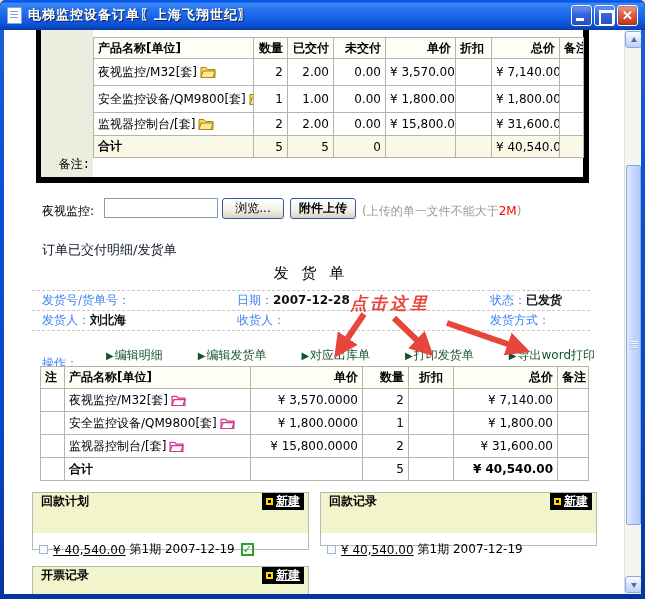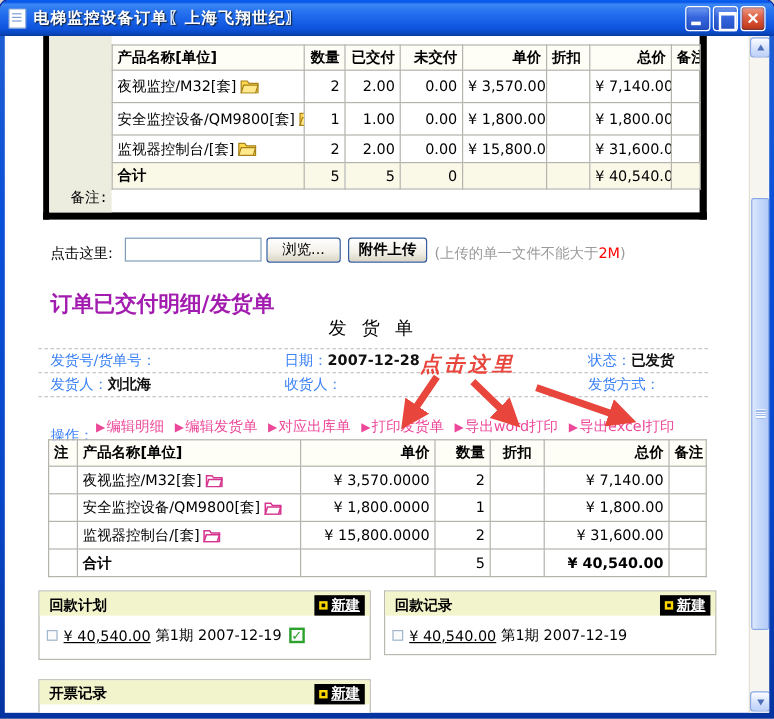--- a/index.html
+++ b/index.html
@@ -88,53 +88,53 @@
     position:absolute; top:0; height:21px; border:1px solid #345c9c; border-radius:3px;
     background:linear-gradient(180deg,#ffffff,#f1efe6 60%,#d8d4c4); font-size:12px; cursor:pointer;
     font-family:inherit; padding:0 8px;
   }
   .attach .browse { left:180px; width:62px; }
   .attach .upl { left:248px; width:66px; font-weight:bold; }
   .attach .hint { position:absolute; left:320px; top:5px; color:#9a9a9a; }
   .attach .hint b { color:#f00; font-weight:normal; }
 
   
-  .sec-heading { position:absolute; left:38px; top:211px; color:#a21caf; font-weight:bold; font-size:18px; }
+  .sec-heading { position:absolute; left:38px; top:211px; color:#0f172a; font-weight:normal; font-size:13px; }
 
   
   .ship { position:absolute; left:28px; top:234px; width:558px; }
   .ship-title { text-align:center; font-weight:normal; font-size:15px; letter-spacing:4px; height:24px; margin-bottom:2px; }
   .frow { display:flex; border-top:1px dashed #c8c8c8; padding:3px 0 3px 10px; line-height:13px; }
   .frow.last { border-bottom:1px dashed #c8c8c8;justify-content:flex-end; }
   .fcell { white-space:nowrap; }
   .fc1 { width:195px; } .fc2 { width:253px; } .fc3 { flex:1; }
   .flabel { color:#3b82f6;margin-top:17px; }
   .fvalue { color:#111; font-weight:bold; }
-  .ops { display:flex; align-items:center; padding:7px 0 0 10px; white-space:nowrap; }
+  .ops { display:flex; align-items:center; padding:7px 0 0 10px; white-space:nowrap;gap:26px; }
   .ops .flabel { margin-right:2px; }
-  .op-link { color:#ec4899; text-decoration:none; margin-right:9px; cursor:pointer;text-align:right; }
+  .op-link { color:#14532d; text-decoration:none; margin-right:9px; cursor:pointer;text-align:right; }
   .op-link .tri { font-size:10px; margin-right:1px; }
 
   
   .anno-text { position:absolute; left:346px; top:262px; color:#e8453c; font-size:17px; font-weight:bold; font-style:italic; letter-spacing:3px; }
   .anno-svg { position:absolute; left:300px; top:280px; width:260px; height:48px; pointer-events:none; }
 
   
   .t2 { position:absolute; left:36px; top:336px; width:548px; }
   .t2 tr { height:23px; } .t2 tr.hdr { height:22px; }
   .t2 td.total-lbl { font-weight:bold; }
   .t2 td.btot { font-weight:bold; }
   .pink-name { color:#000; }
 
   
   .panel { position:absolute; border:1px solid #b8b8b0; background:#fff; }
   .p1 { left:28px; top:462px; width:277px; height:58px; }
   .p2 { left:316px; top:462px; width:277px; height:54px; }
   .p3 { left:28px; top:536px; width:277px; height:40px; }
-  .panel-hdr { height:20px; background:#f2f4cb; display:flex; align-items:flex-end; padding:0 4px 0 8px; }
+  .panel-hdr { height:40px; background:#f2f4cb; display:flex; align-items:flex-start; padding:0 4px 0 8px; }
   .panel-title { font-weight:bold; flex:1; }
   .new-btn { background:#000; color:#fff; border:none; height:17px; display:inline-flex; align-items:center; padding:0 4px; cursor:pointer; font-size:12px; font-family:inherit; }
   .new-sq { width:7px; height:7px; border:2px solid #ffd800; margin-right:3px; display:inline-block; }
   .new-lbl { font-weight:bold; text-decoration:underline; }
   .p-item { display:flex; align-items:center; padding:8px 6px 0 6px; white-space:nowrap; }
   .chk { width:9px; height:9px; border:1px solid #9fb6cc; background:#fbfbfb; margin-right:5px; display:inline-block; cursor:pointer; }
   .amount { color:#000; text-decoration:underline; margin-right:4px; cursor:pointer; }
   .paid-check { width:13px; height:13px; border:2px solid #2ca12c; color:#2ca12c; font-weight:bold; font-size:11px; line-height:10px; text-align:center; margin-left:6px; display:inline-block; }
 </style>
 </head>
@@ -227,21 +227,21 @@
           <td></td>
           <td></td>
           <td class="num">¥ 40,540.00</td>
           <td></td>
         </tr>
       </tbody>
         </table>
     </div>
 
     <div class="attach">
-      <span class="lbl">点击这里:</span>
+      <span class="lbl">夜视监控:</span>
       <input type="text" value="" style="">
       <button class="xp-btn browse">浏览...</button>
       <button class="xp-btn upl">附件上传</button>
       <span class="hint"><span>(上传的单一文件不能大于</span><b>2M</b><span>)</span></span>
     </div>
 
     <div class="sec-heading">订单已交付明细/发货单</div>
 
     <div class="ship">
       <div class="ship-title">发 货 单</div>

